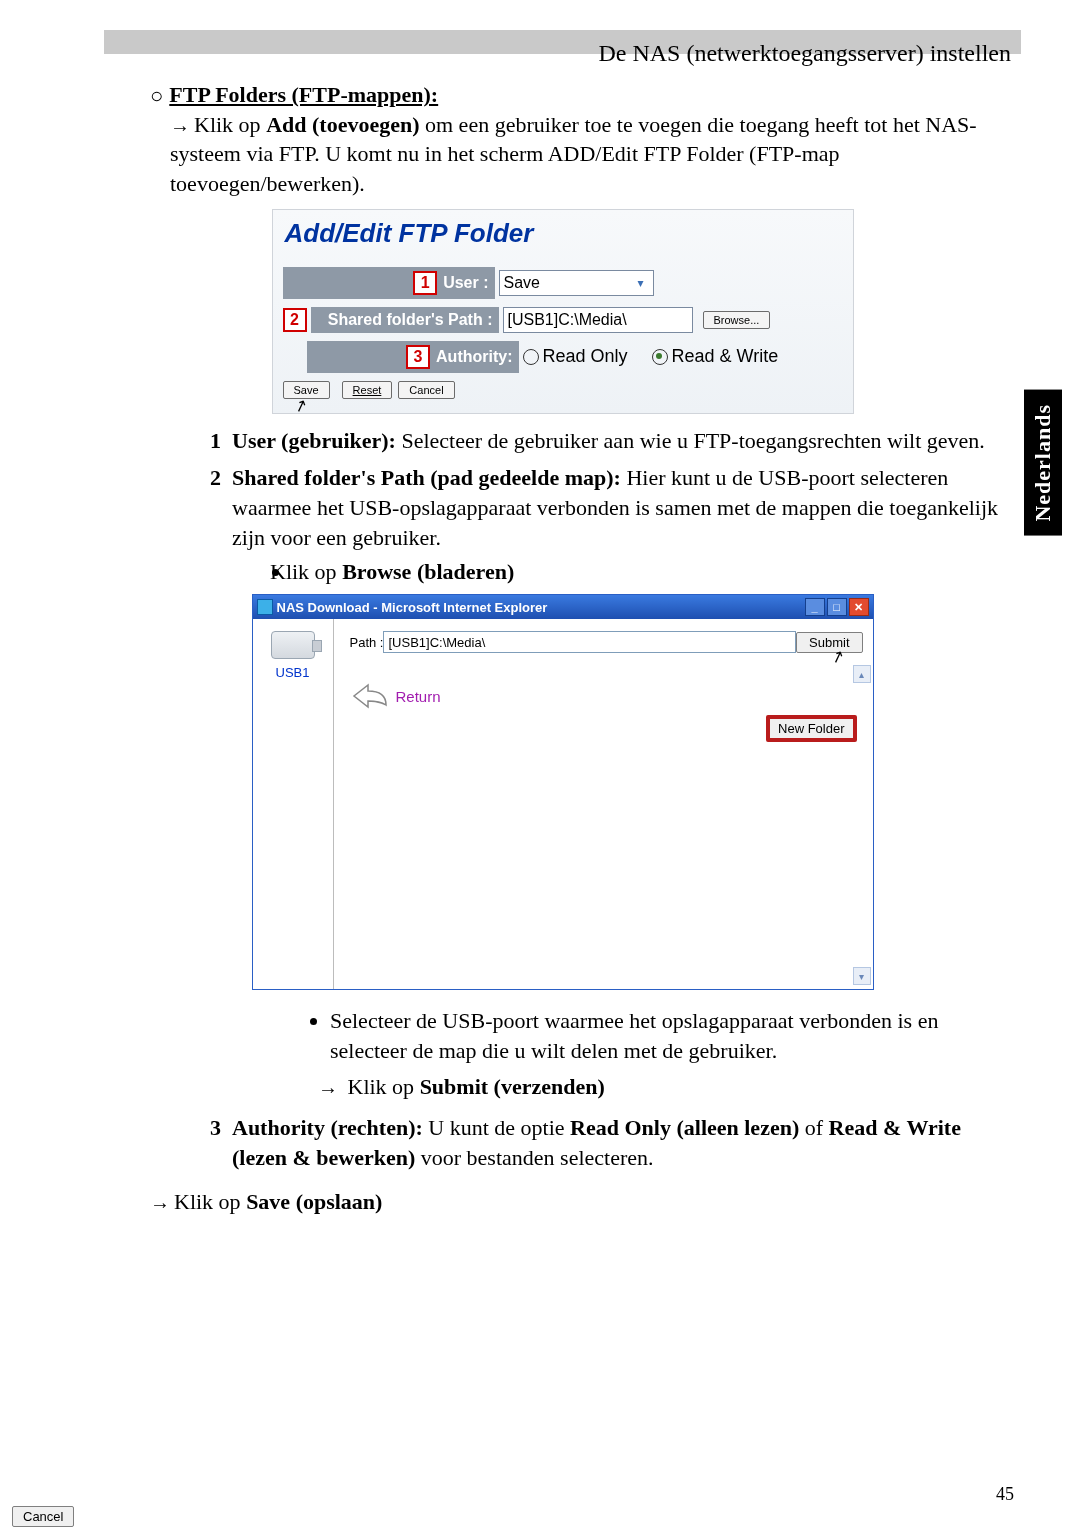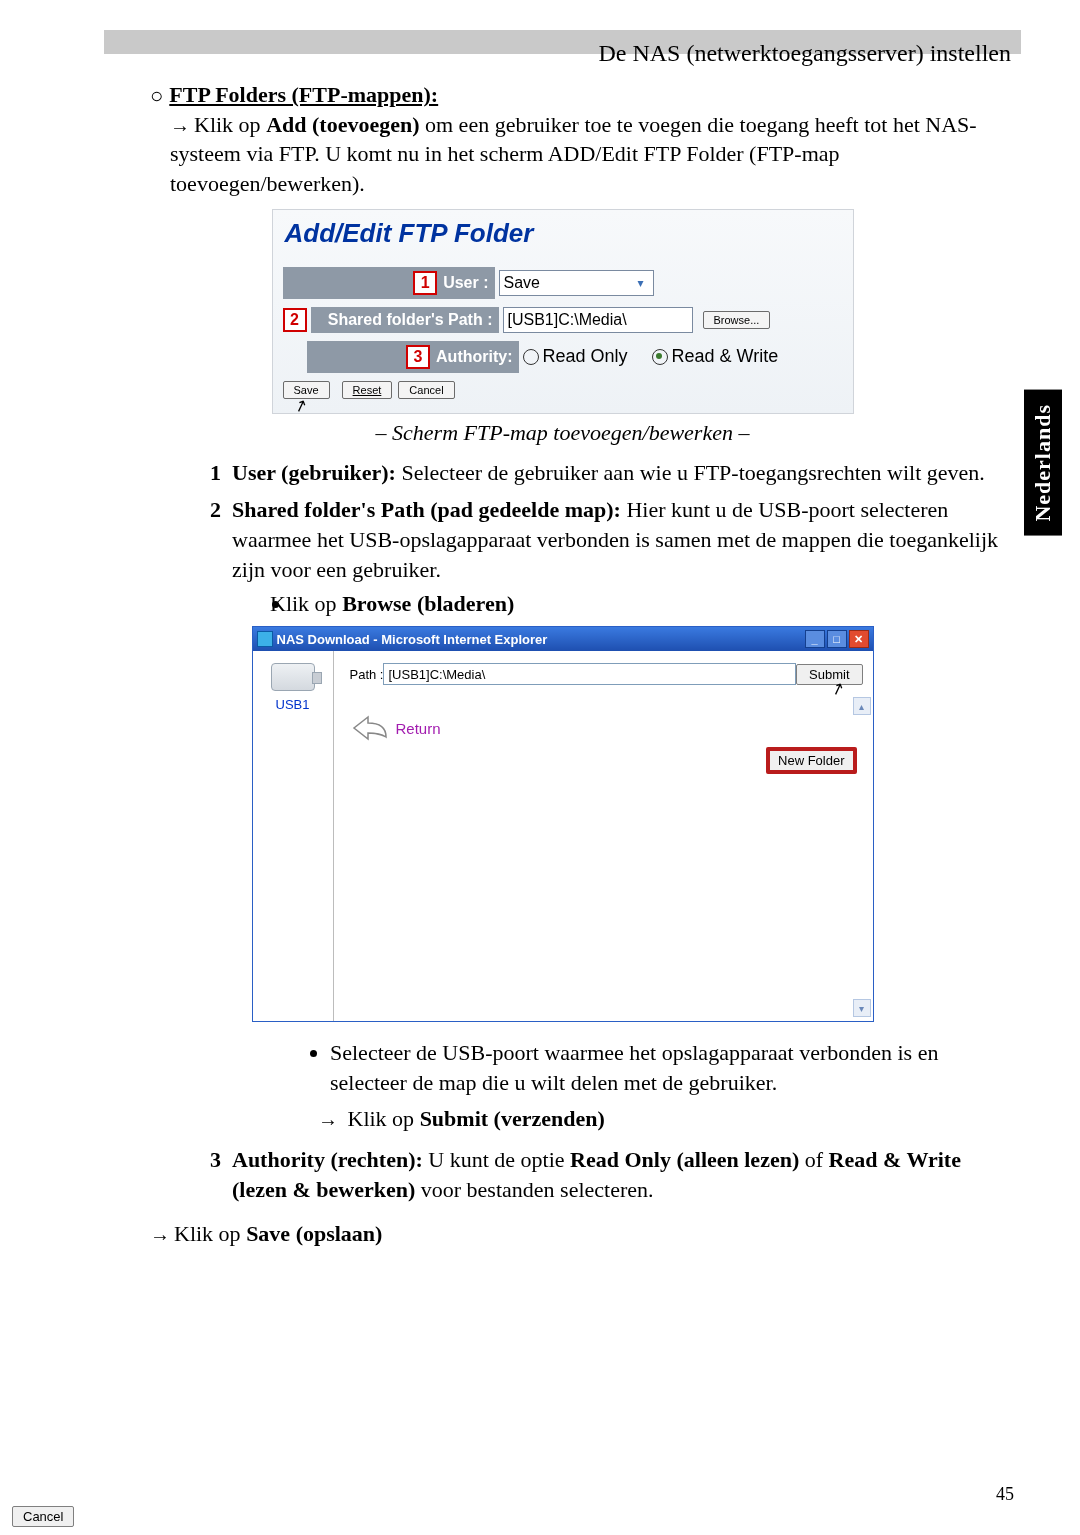--- a/index.html
+++ b/index.html
@@ -335,21 +335,20 @@
       <span style="font-size:18px;">Read &amp; Write</span>
     </div>
 
     <div class="ftp-row" style="margin-bottom:14px; margin-top:4px;">
       <button class="ftp-btn cursor">Save</button>
       <button class="ftp-btn" style="margin-left:12px;text-decoration:underline;">Reset</button>
       <button class="ftp-btn" style="margin-left:6px;">Cancel</button>
     </div>
   </div>
 
-  <div class="caption">– Scherm FTP-map toevoegen/bewerken –</div>
 
   <div class="body-text indent-num" style="margin-top:12px;">
     <span class="num-label">1</span>&nbsp;&nbsp;<span class="bold">User (gebruiker):</span><span> Selecteer de gebruiker aan wie u FTP-toegangsrechten wilt geven.</span>
   </div>
 
   <div class="body-text indent-num" style="margin-top:8px;">
     <span class="num-label">2</span>&nbsp;&nbsp;<span class="bold">Shared folder's Path (pad gedeelde map):</span><span> Hier kunt u de USB-poort selecteren waarmee het USB-opslagapparaat verbonden is samen met de mappen die toegankelijk zijn voor een gebruiker.</span>
     <ul class="dot" style="margin-left:40px;">
       <li class="body-text">
         <span>Klik op </span><span class="bold">Browse (bladeren)</span>

